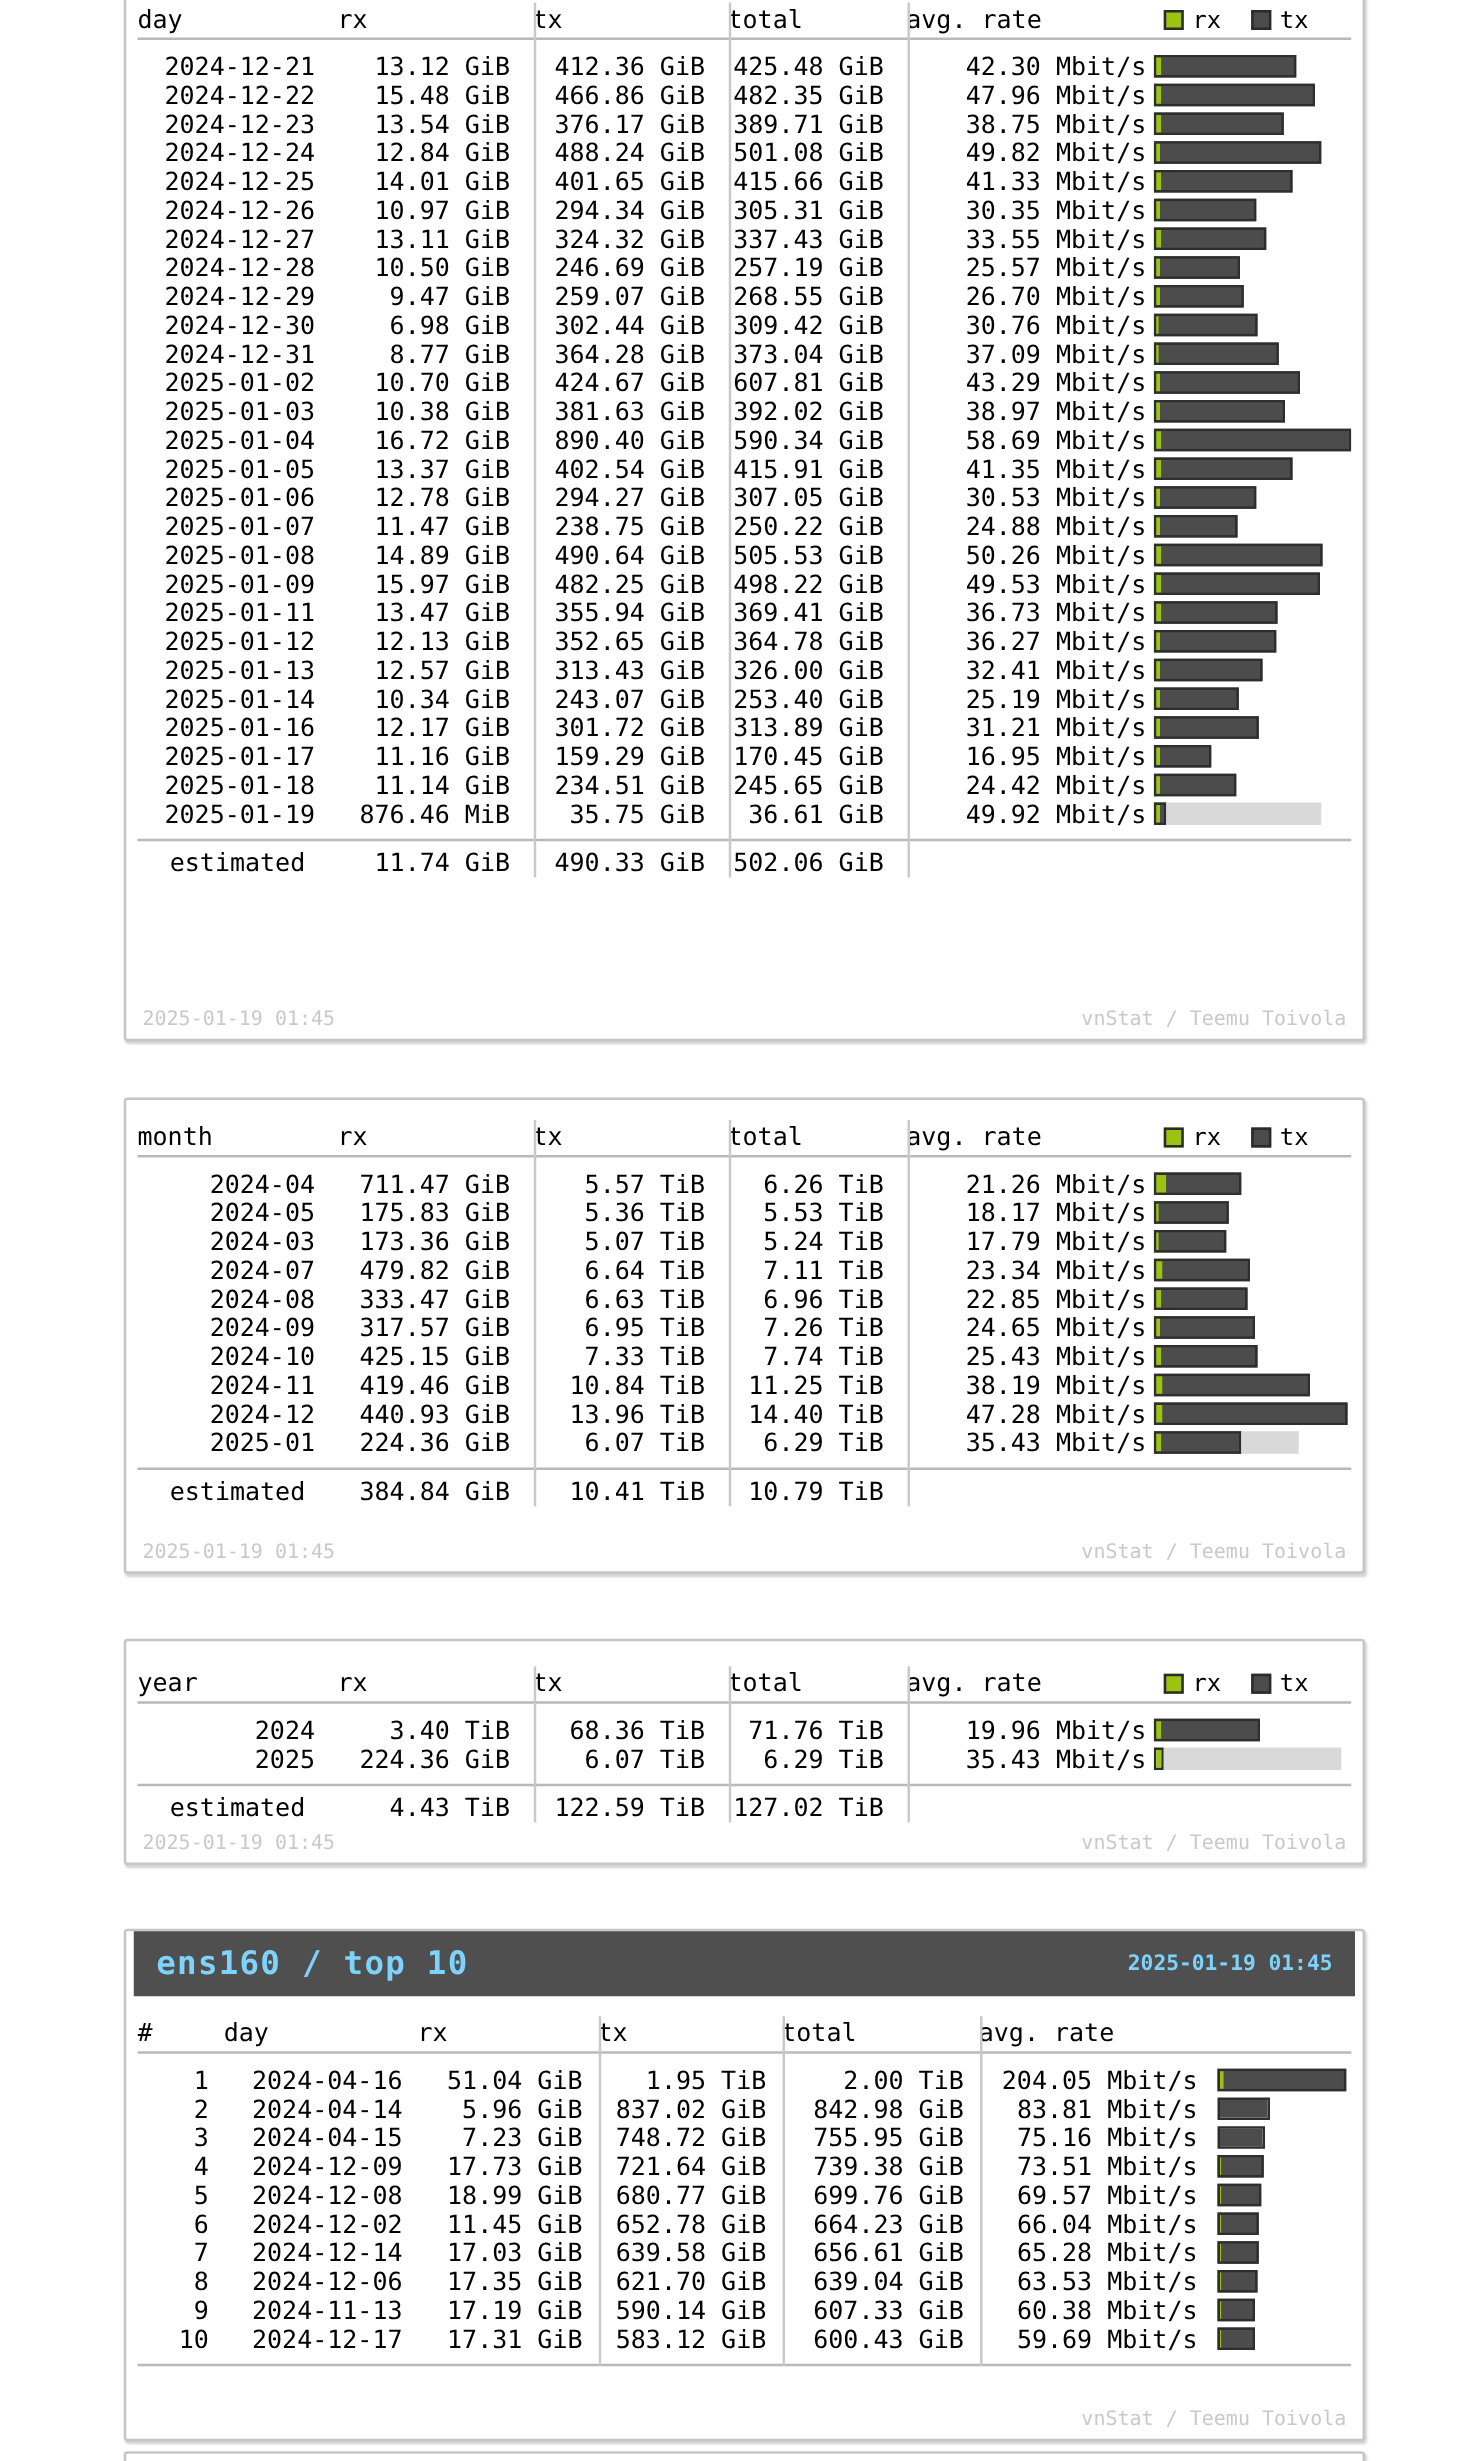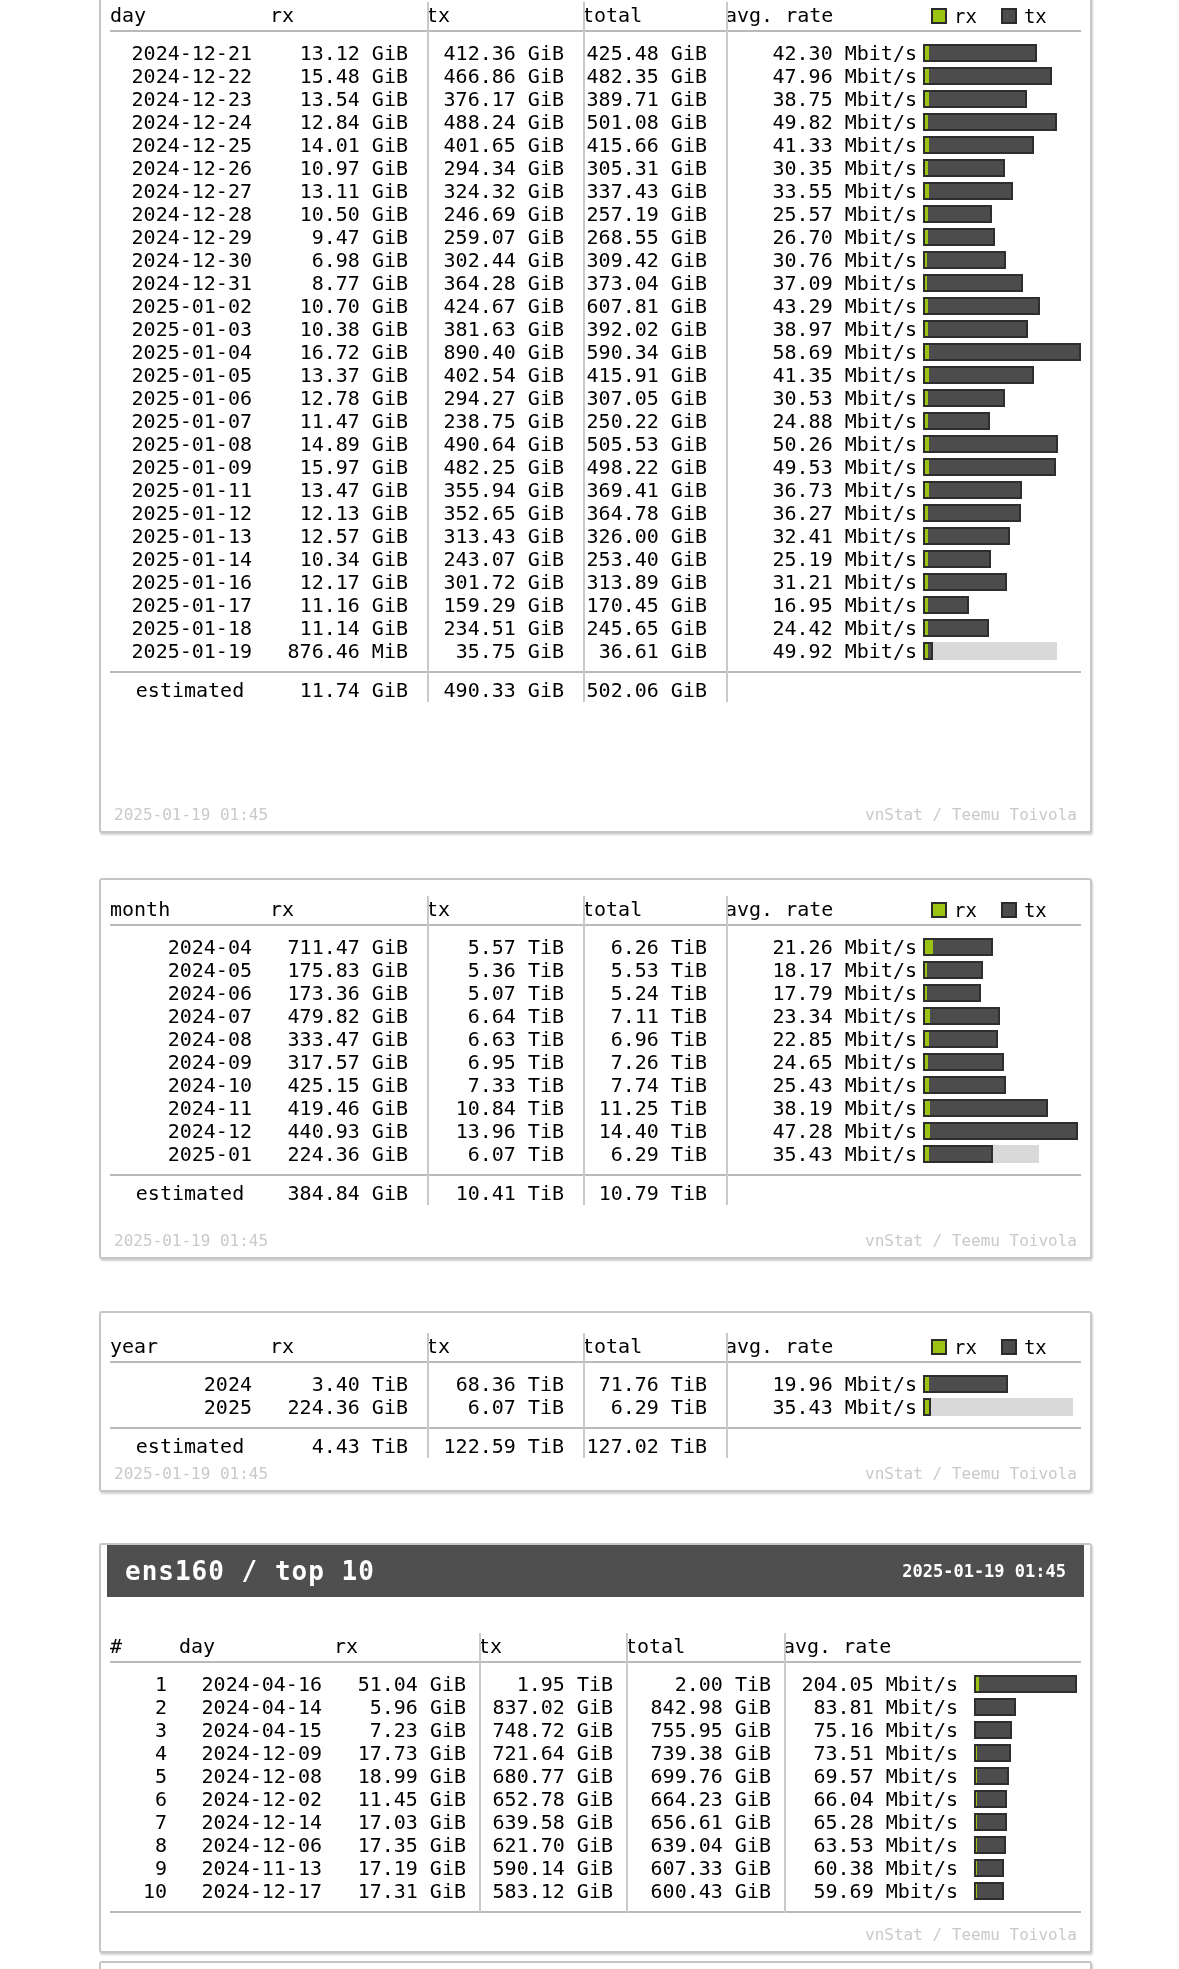--- a/index.html
+++ b/index.html
@@ -46,21 +46,21 @@
   .seg-tx{flex:1;background:var(--tx);height:14px;}
   .seg-est{background:#d9d9d9;height:18px;}
   
   .foot{
     position:absolute;bottom:8px;left:13px;right:13px;
     display:flex;justify-content:space-between;
     color:#c9c9c9;font-size:16px;line-height:16px;white-space:pre;
   }
   
   .titlebar{
-    height:52px;margin:-2px -3px 36px -3px;background:#4f4f4f;color:#ffffff;
+    height:52px;margin:-2px -3px 16px -3px;background:#4f4f4f;color:#7dd3fc;
     display:flex;align-items:center;justify-content:space-between;
     padding:0 18px;box-sizing:border-box;
   }
   .titlebar .tt{font-size:26px;font-weight:bold;letter-spacing:1px;}
   .titlebar .ts{font-size:17px;font-weight:bold;}
 </style>
 </head>
 <body>
 
 <div class="box" style="top:-8px;height:841px;">
@@ -138,21 +138,21 @@
       <div class="c hc">avg. rate</div>
       <div class="c bar-head">
         <span class="leg"><span class="swatch" style="background: rgb(154, 196, 17);"></span><span>rx</span></span>
         <span class="leg"><span class="swatch" style="background: rgb(76, 76, 76);"></span><span>tx</span></span>
       </div>
     </div>
     <div class="hline"></div>
     <div class="rows">
         <div class="row grid5"><div class="c num">2024-04</div><div class="c num">711.47 GiB</div><div class="c num">5.57 TiB</div><div class="c num">6.26 TiB</div><div class="c num rate">21.26 Mbit/s</div><div class="c barcell"><div class="bar"><div class="barcore" style="width: 70px;"><div class="seg-rx" style="width: 8px;"></div><div class="seg-tx"></div></div></div></div></div>
         <div class="row grid5"><div class="c num">2024-05</div><div class="c num">175.83 GiB</div><div class="c num">5.36 TiB</div><div class="c num">5.53 TiB</div><div class="c num rate">18.17 Mbit/s</div><div class="c barcell"><div class="bar"><div class="barcore" style="width: 60px;"><div class="seg-rx" style="width: 2px;"></div><div class="seg-tx"></div></div></div></div></div>
-        <div class="row grid5"><div class="c num">2024-06</div><div class="c num">173.36 GiB</div><div class="c num">5.07 TiB</div><div class="c num">5.24 TiB</div><div class="c num rate">17.79 Mbit/s</div><div class="c barcell"><div class="bar"><div class="barcore" style="width: 58px;"><div class="seg-rx" style="width: 2px;"></div><div class="seg-tx"></div></div></div></div></div>
+        <div class="row grid5"><div class="c num">2024-03</div><div class="c num">173.36 GiB</div><div class="c num">5.07 TiB</div><div class="c num">5.24 TiB</div><div class="c num rate">17.79 Mbit/s</div><div class="c barcell"><div class="bar"><div class="barcore" style="width: 58px;"><div class="seg-rx" style="width: 2px;"></div><div class="seg-tx"></div></div></div></div></div>
         <div class="row grid5"><div class="c num">2024-07</div><div class="c num">479.82 GiB</div><div class="c num">6.64 TiB</div><div class="c num">7.11 TiB</div><div class="c num rate">23.34 Mbit/s</div><div class="c barcell"><div class="bar"><div class="barcore" style="width: 77px;"><div class="seg-rx" style="width: 5px;"></div><div class="seg-tx"></div></div></div></div></div>
         <div class="row grid5"><div class="c num">2024-08</div><div class="c num">333.47 GiB</div><div class="c num">6.63 TiB</div><div class="c num">6.96 TiB</div><div class="c num rate">22.85 Mbit/s</div><div class="c barcell"><div class="bar"><div class="barcore" style="width: 75px;"><div class="seg-rx" style="width: 4px;"></div><div class="seg-tx"></div></div></div></div></div>
         <div class="row grid5"><div class="c num">2024-09</div><div class="c num">317.57 GiB</div><div class="c num">6.95 TiB</div><div class="c num">7.26 TiB</div><div class="c num rate">24.65 Mbit/s</div><div class="c barcell"><div class="bar"><div class="barcore" style="width: 81px;"><div class="seg-rx" style="width: 3px;"></div><div class="seg-tx"></div></div></div></div></div>
         <div class="row grid5"><div class="c num">2024-10</div><div class="c num">425.15 GiB</div><div class="c num">7.33 TiB</div><div class="c num">7.74 TiB</div><div class="c num rate">25.43 Mbit/s</div><div class="c barcell"><div class="bar"><div class="barcore" style="width: 83px;"><div class="seg-rx" style="width: 4px;"></div><div class="seg-tx"></div></div></div></div></div>
         <div class="row grid5"><div class="c num">2024-11</div><div class="c num">419.46 GiB</div><div class="c num">10.84 TiB</div><div class="c num">11.25 TiB</div><div class="c num rate">38.19 Mbit/s</div><div class="c barcell"><div class="bar"><div class="barcore" style="width: 125px;"><div class="seg-rx" style="width: 5px;"></div><div class="seg-tx"></div></div></div></div></div>
         <div class="row grid5"><div class="c num">2024-12</div><div class="c num">440.93 GiB</div><div class="c num">13.96 TiB</div><div class="c num">14.40 TiB</div><div class="c num rate">47.28 Mbit/s</div><div class="c barcell"><div class="bar"><div class="barcore" style="width: 155px;"><div class="seg-rx" style="width: 5px;"></div><div class="seg-tx"></div></div></div></div></div>
         <div class="row grid5"><div class="c num">2025-01</div><div class="c num">224.36 GiB</div><div class="c num">6.07 TiB</div><div class="c num">6.29 TiB</div><div class="c num rate">35.43 Mbit/s</div><div class="c barcell"><div class="bar"><div class="barcore" style="width: 70px;"><div class="seg-rx" style="width: 4px;"></div><div class="seg-tx"></div></div><div class="seg-est" style="width: 46px; background: rgb(217, 217, 217);"></div></div></div></div>
       </div>
     <div class="hline sep"></div>
     <div class="row grid5 est-row">

